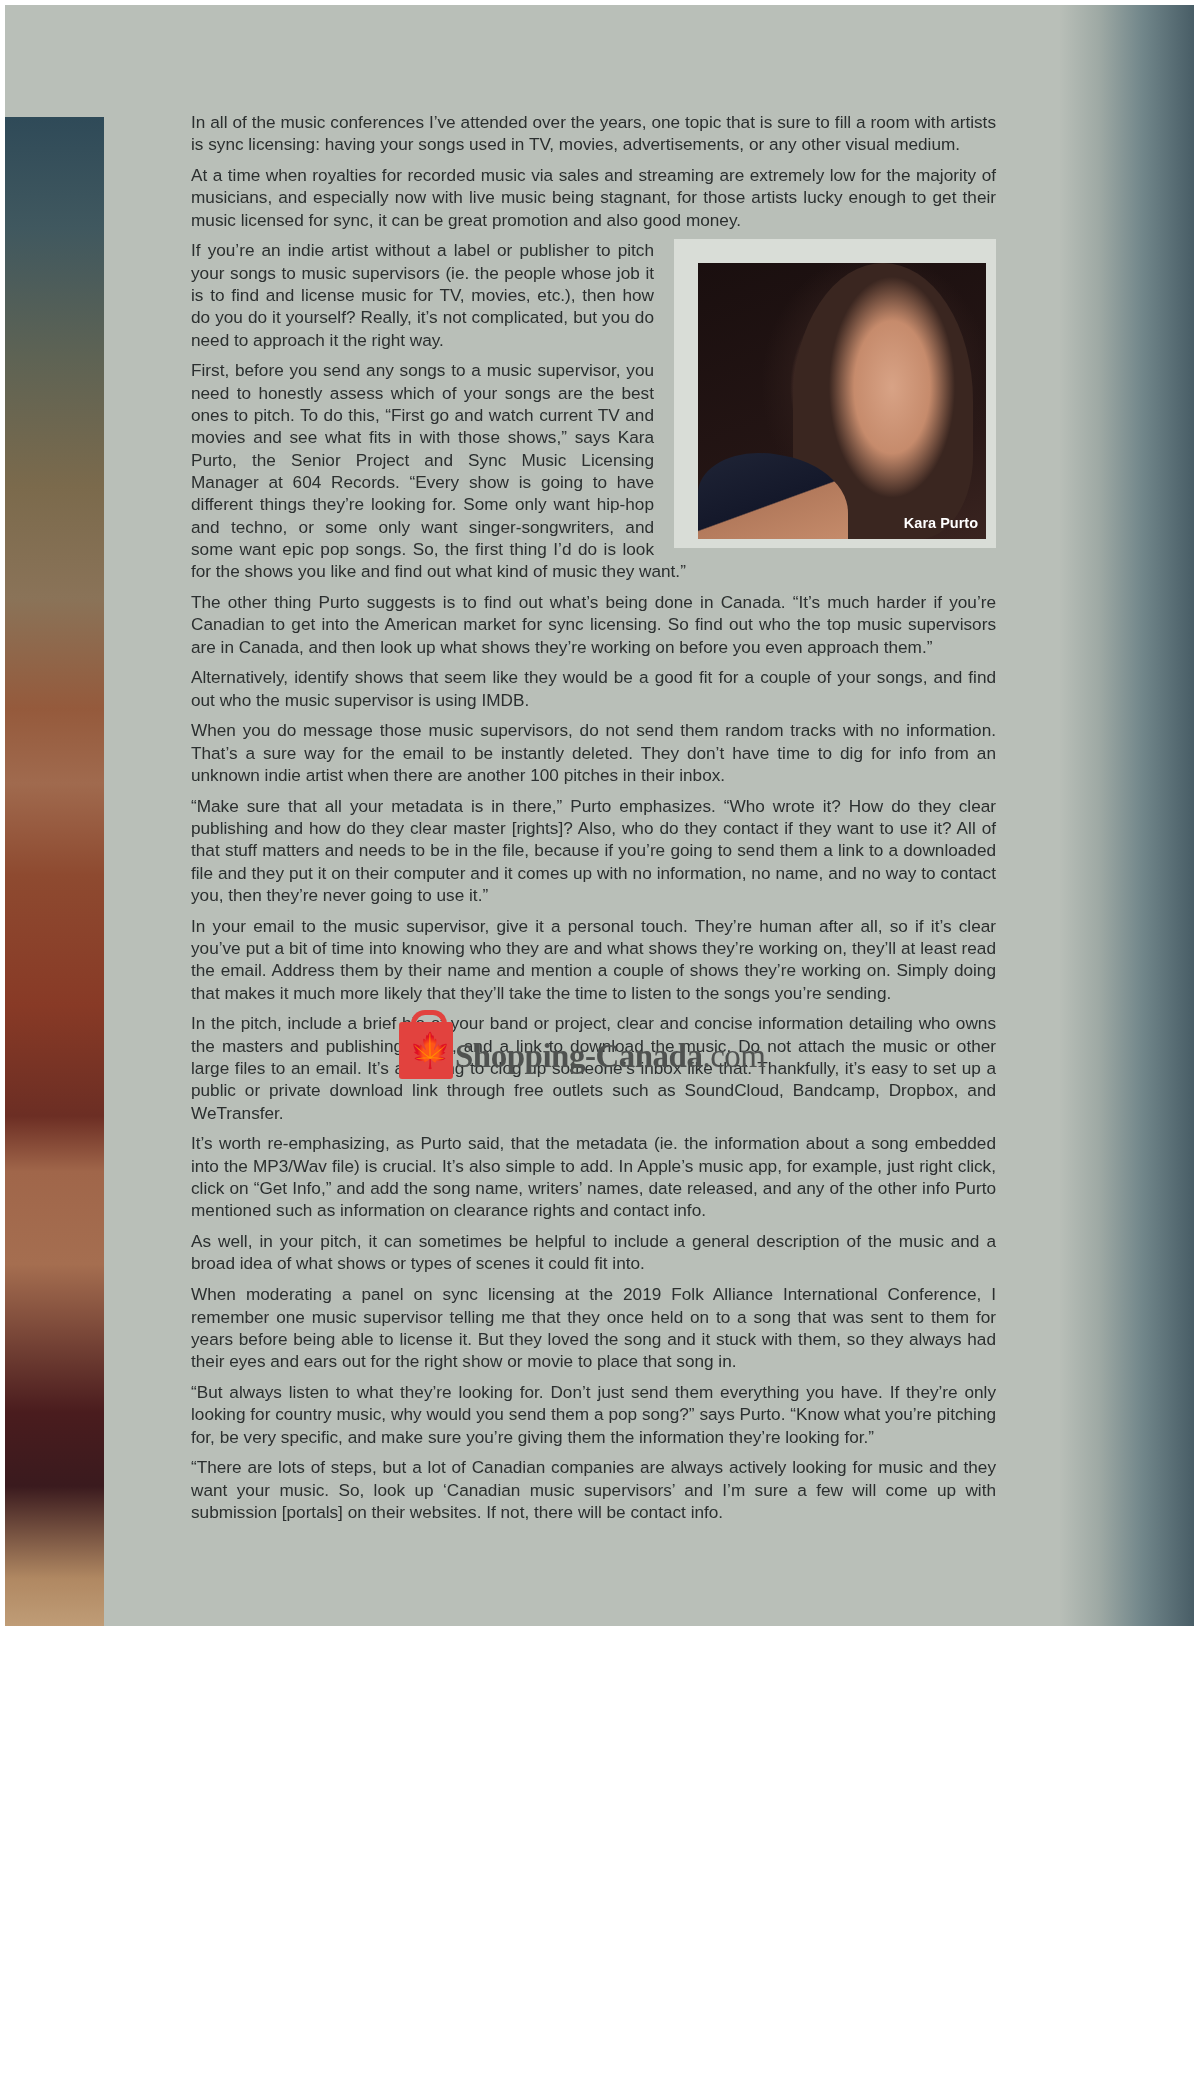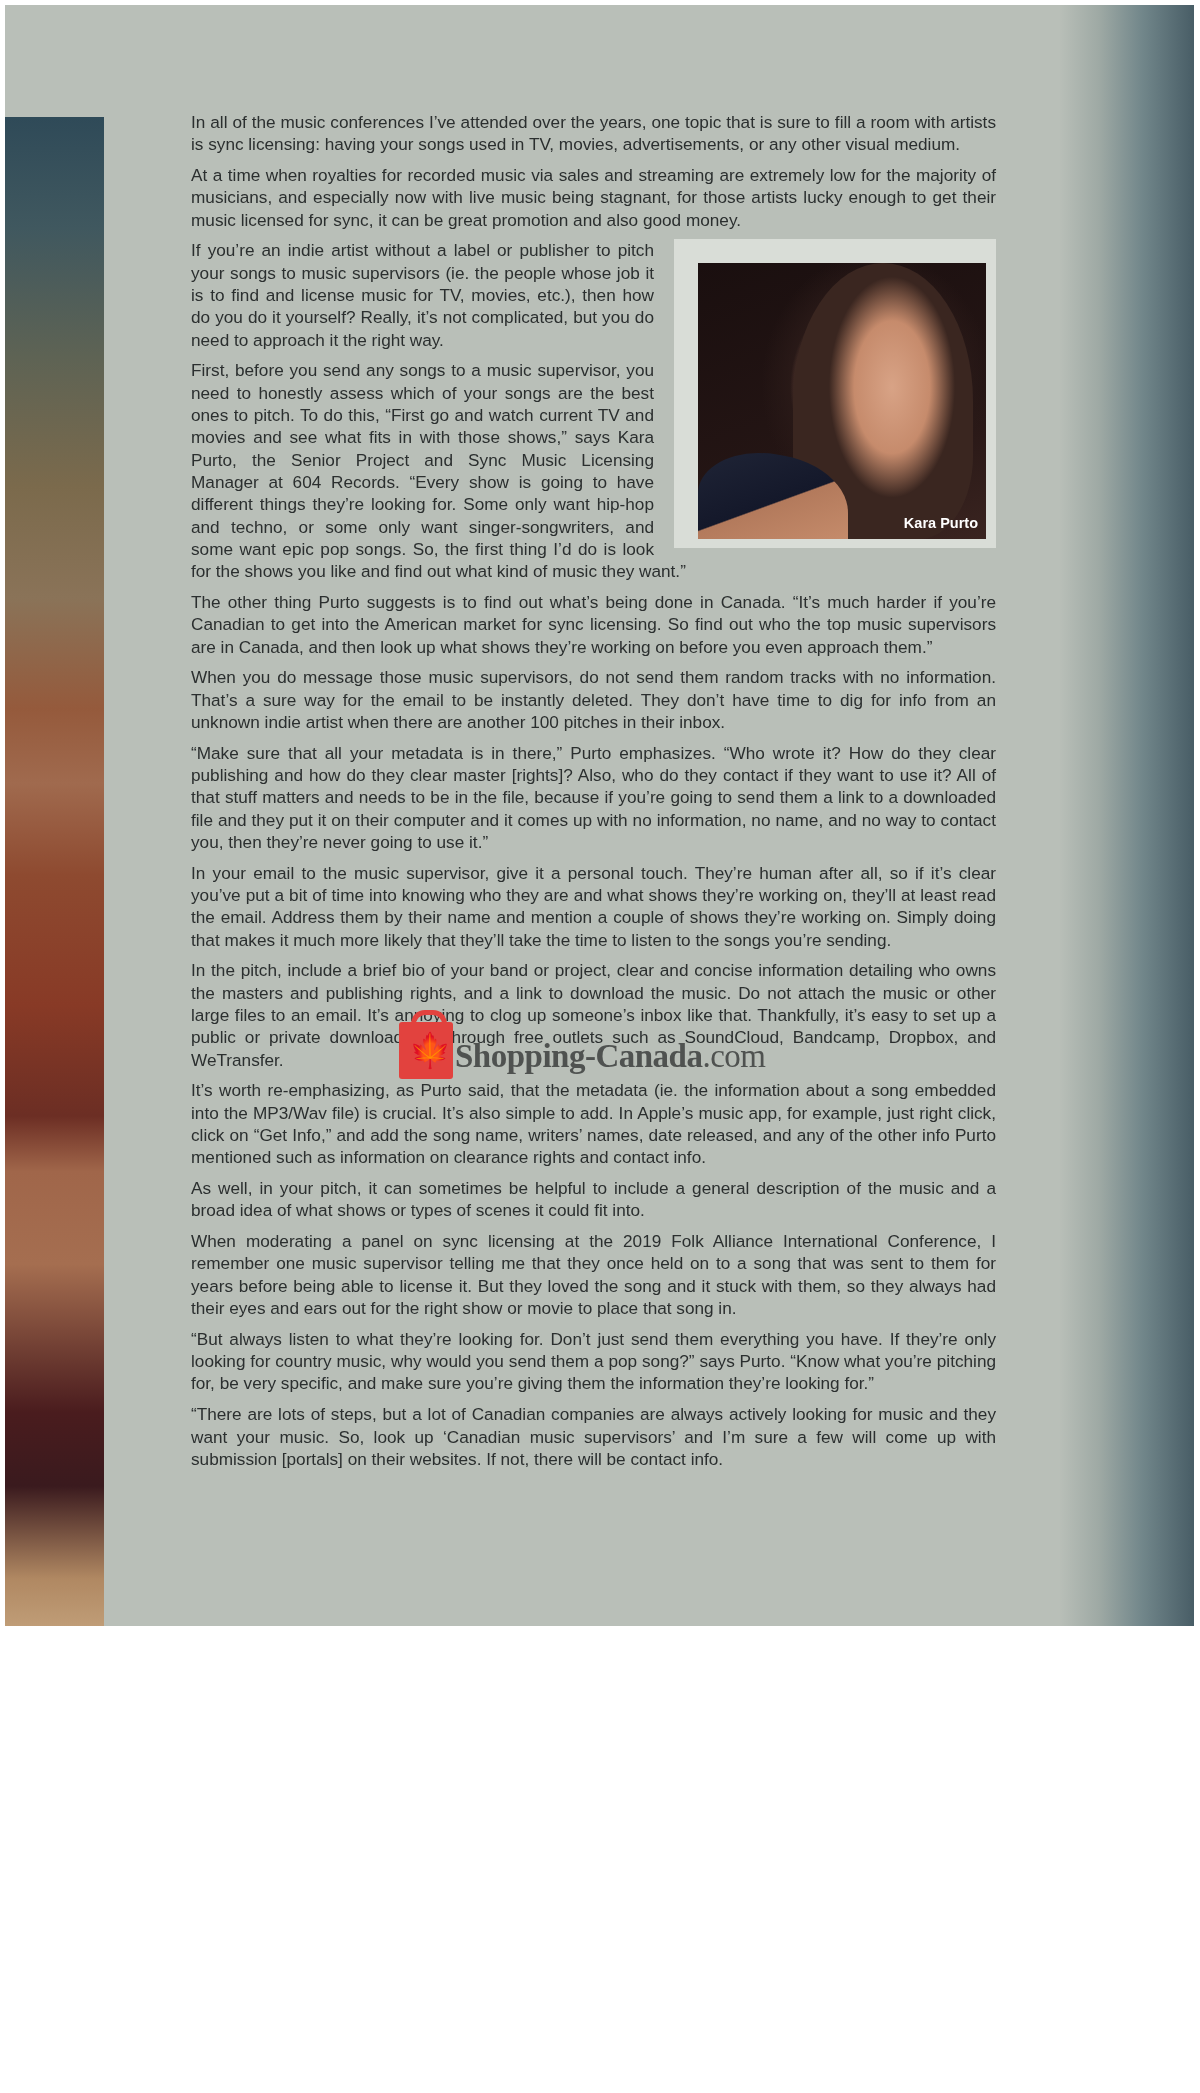--- a/index.html
+++ b/index.html
@@ -112,20 +112,21 @@
       <div class="photo">
         <div class="hair"></div>
         <div class="shoulder"></div>
         <span class="caption">Kara Purto</span>
       </div>
     </div>
 
     <p>If you’re an indie artist without a label or publisher to pitch your songs to music supervisors (ie. the people whose job it is to find and license music for TV, movies, etc.), then how do you do it yourself? Really, it’s not complicated, but you do need to approach it the right way.</p>
     <p>First, before you send any songs to a music supervisor, you need to honestly assess which of your songs are the best ones to pitch. To do this, “First go and watch current TV and movies and see what fits in with those shows,” says Kara Purto, the Senior Project and Sync Music Licensing Manager at 604 Records. “Every show is going to have different things they’re looking for. Some only want hip-hop and techno, or some only want singer-songwriters, and some want epic pop songs. So, the first thing I’d do is look for the shows you like and find out what kind of music they want.”</p>
     <p>The other thing Purto suggests is to find out what’s being done in Canada. “It’s much harder if you’re Canadian to get into the American market for sync licensing. So find out who the top music supervisors are in Canada, and then look up what shows they’re working on before you even approach them.”</p>
+    <p>Alternatively, identify shows that seem like they would be a good fit for a couple of your songs, and find out who the music supervisor is using IMDB.</p>
     <p>When you do message those music supervisors, do not send them random tracks with no information. That’s a sure way for the email to be instantly deleted. They don’t have time to dig for info from an unknown indie artist when there are another 100 pitches in their inbox.</p>
     <p>“Make sure that all your metadata is in there,” Purto emphasizes. “Who wrote it? How do they clear publishing and how do they clear master [rights]? Also, who do they contact if they want to use it? All of that stuff matters and needs to be in the file, because if you’re going to send them a link to a downloaded file and they put it on their computer and it comes up with no information, no name, and no way to contact you, then they’re never going to use it.”</p>
     <p>In your email to the music supervisor, give it a personal touch. They’re human after all, so if it’s clear you’ve put a bit of time into knowing who they are and what shows they’re working on, they’ll at least read the email. Address them by their name and mention a couple of shows they’re working on. Simply doing that makes it much more likely that they’ll take the time to listen to the songs you’re sending.</p>
     <p>In the pitch, include a brief bio of your band or project, clear and concise information detailing who owns the masters and publishing rights, and a link to download the music. Do not attach the music or other large files to an email. It’s annoying to clog up someone’s inbox like that. Thankfully, it’s easy to set up a public or private download link through free outlets such as SoundCloud, Bandcamp, Dropbox, and WeTransfer.</p>
     <p>It’s worth re-emphasizing, as Purto said, that the metadata (ie. the information about a song embedded into the MP3/Wav file) is crucial. It’s also simple to add. In Apple’s music app, for example, just right click, click on “Get Info,” and add the song name, writers’ names, date released, and any of the other info Purto mentioned such as information on clearance rights and contact info.</p>
     <p>As well, in your pitch, it can sometimes be helpful to include a general description of the music and a broad idea of what shows or types of scenes it could fit into.</p>
     <p>When moderating a panel on sync licensing at the 2019 Folk Alliance International Conference, I remember one music supervisor telling me that they once held on to a song that was sent to them for years before being able to license it. But they loved the song and it stuck with them, so they always had their eyes and ears out for the right show or movie to place that song in.</p>
     <p>“But always listen to what they’re looking for. Don’t just send them everything you have. If they’re only looking for country music, why would you send them a pop song?” says Purto. “Know what you’re pitching for, be very specific, and make sure you’re giving them the information they’re looking for.”</p>
     <p>“There are lots of steps, but a lot of Canadian companies are always actively looking for music and they want your music. So, look up ‘Canadian music supervisors’ and I’m sure a few will come up with submission [portals] on their websites. If not, there will be contact info.</p>
   </div>

